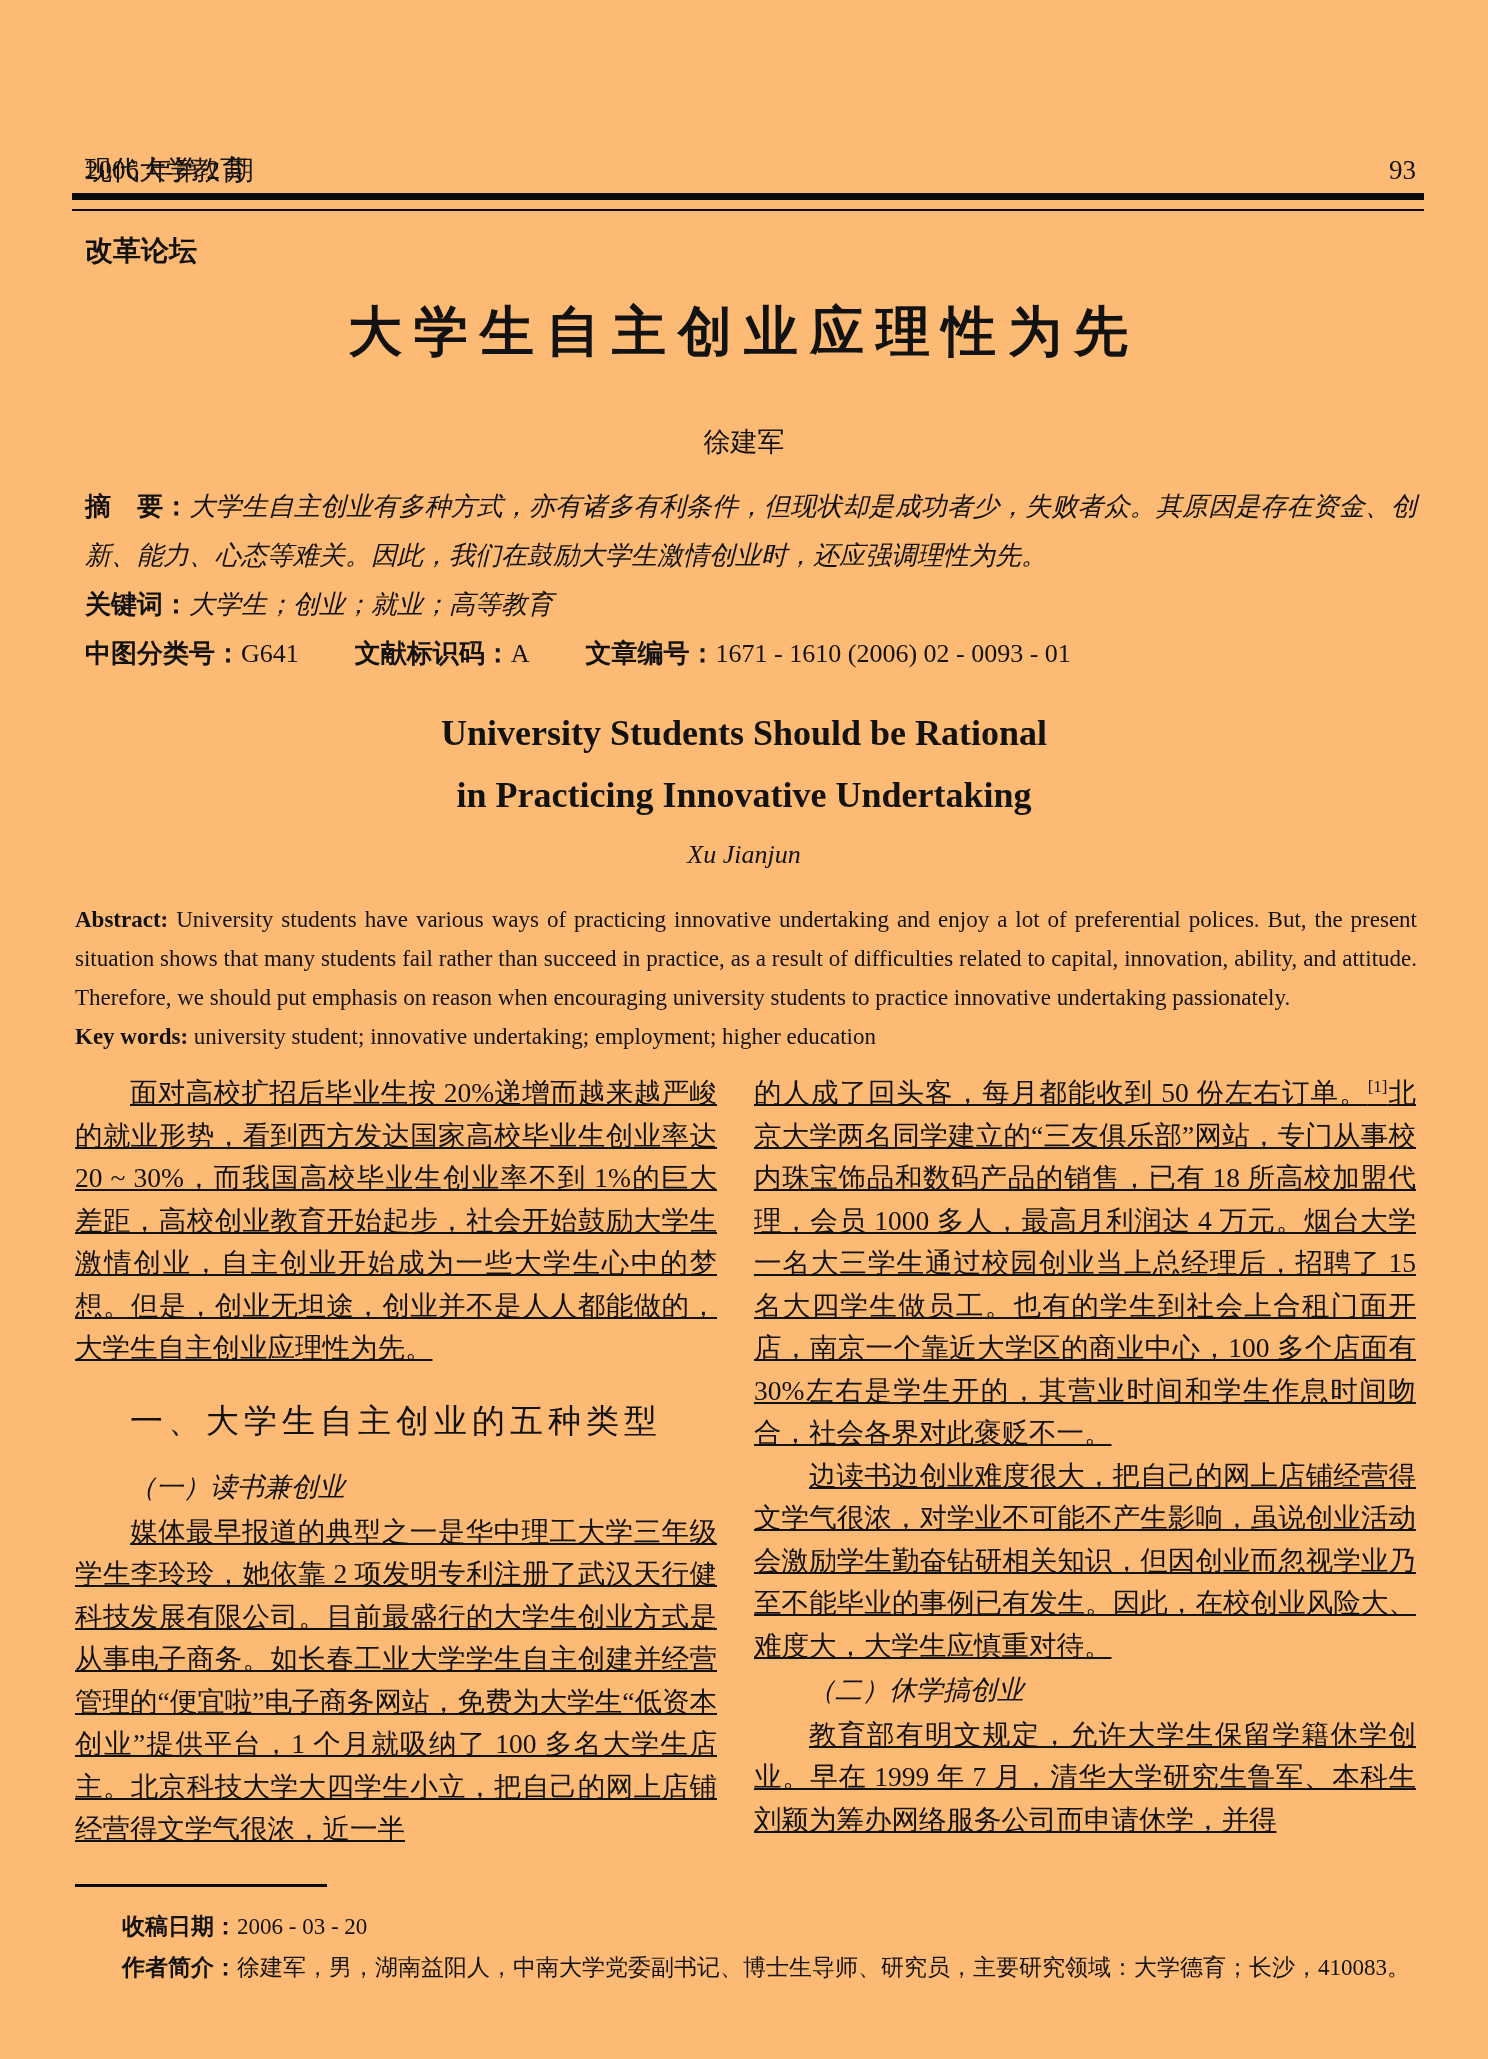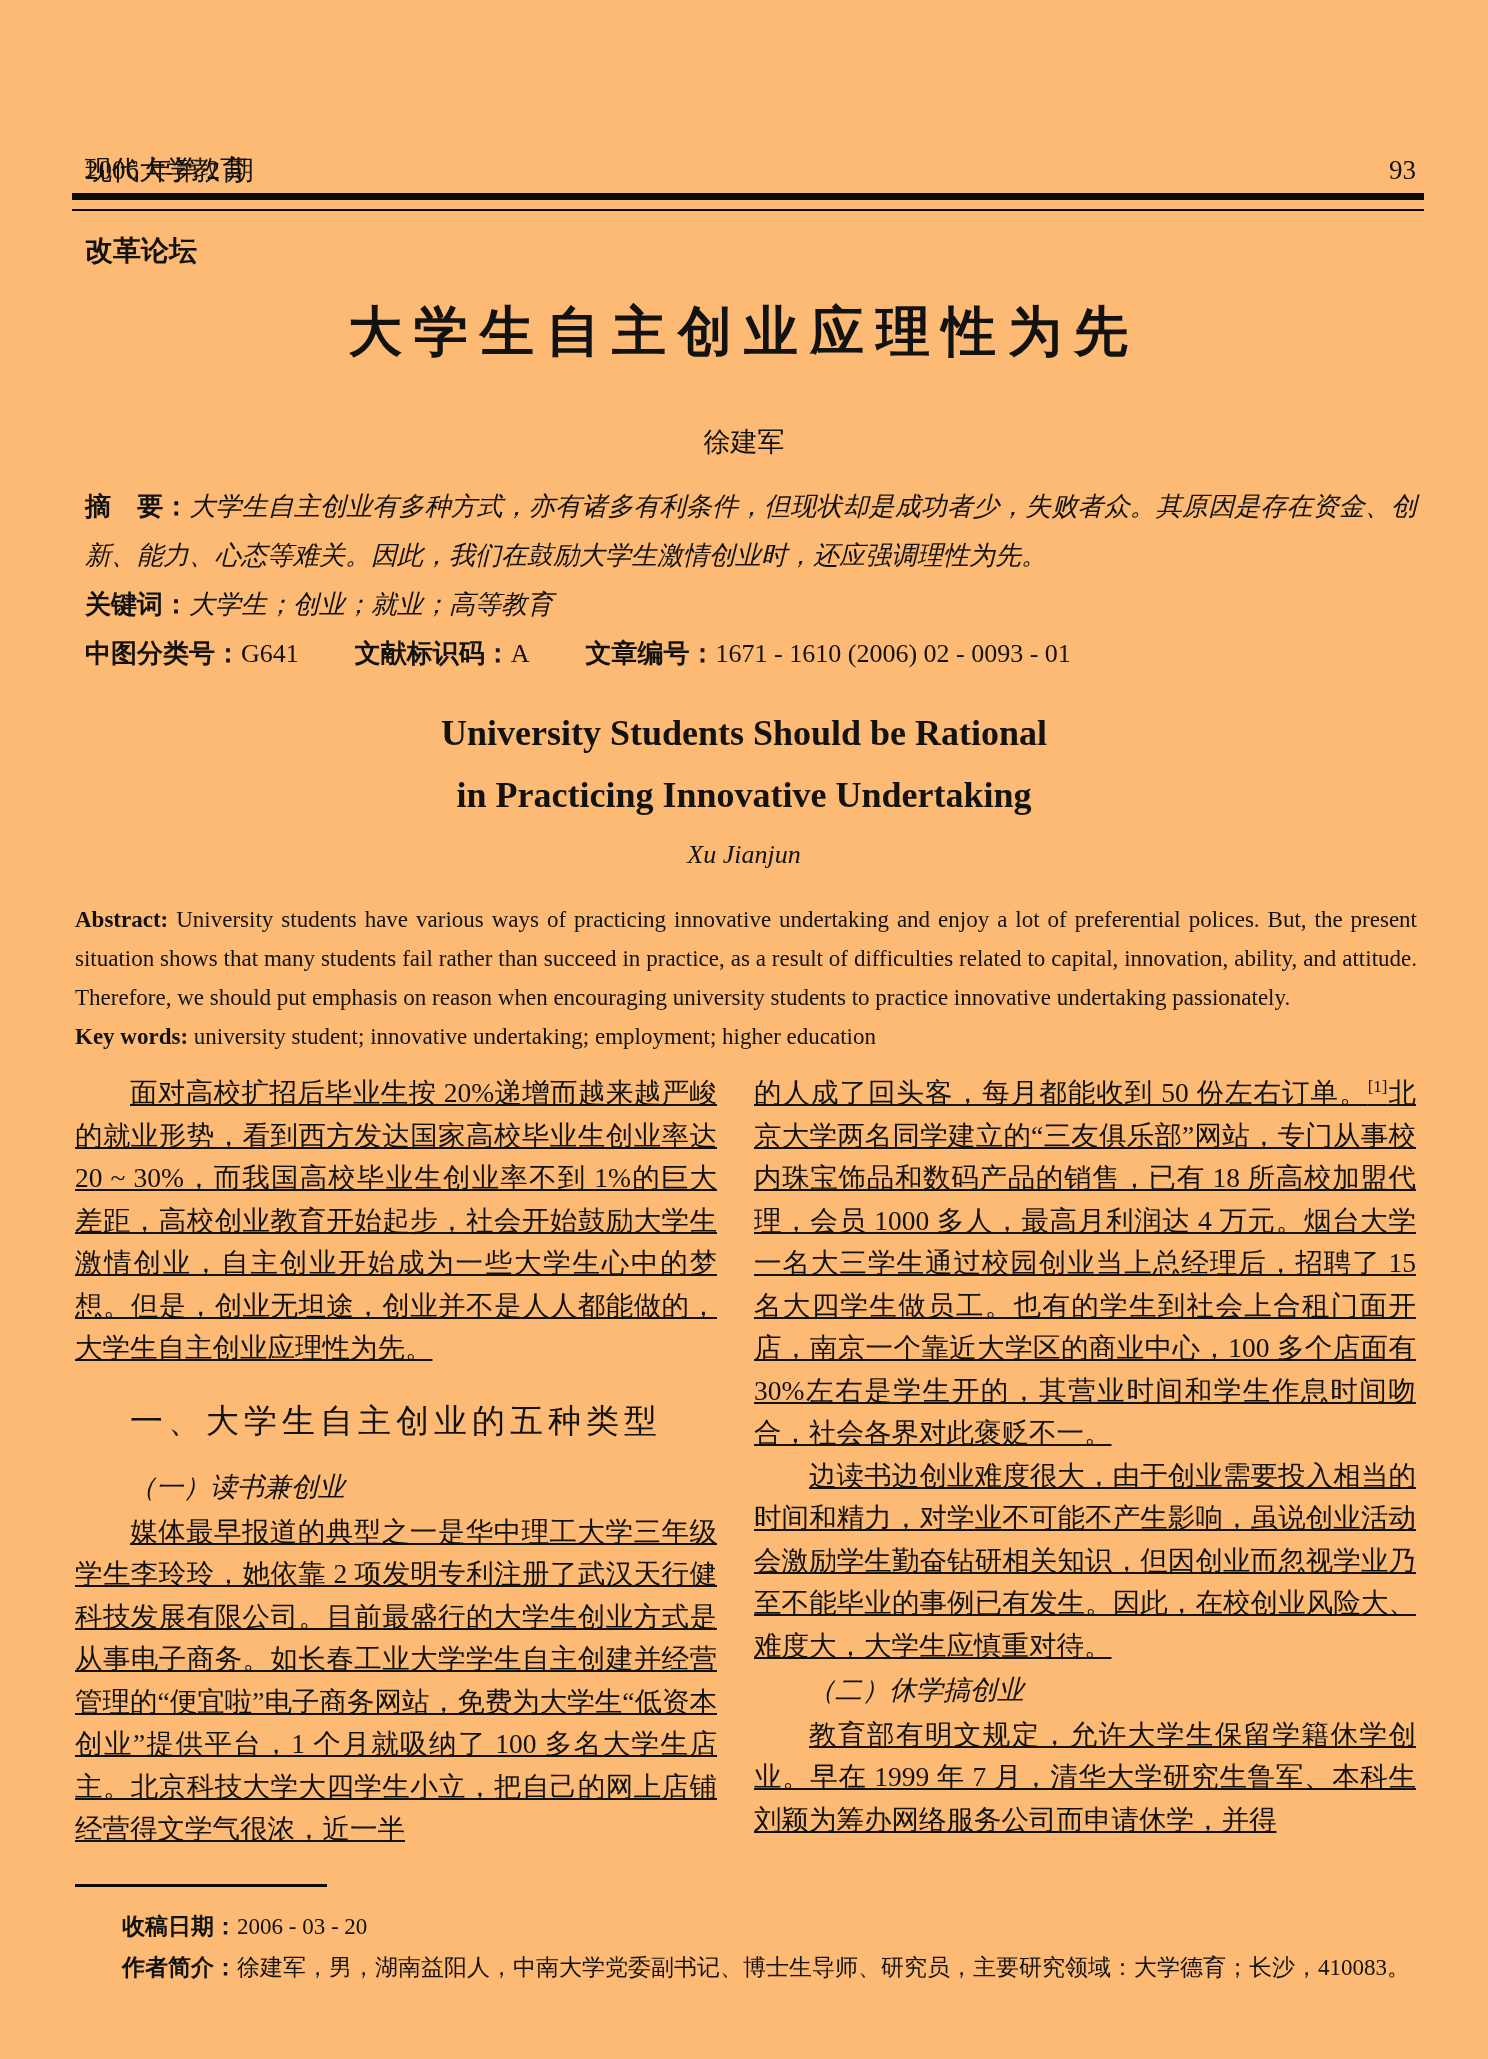--- a/index.html
+++ b/index.html
@@ -111,21 +111,21 @@
 
   <div class="col col-left">
     <p>面对高校扩招后毕业生按 20%递增而越来越严峻的就业形势，看到西方发达国家高校毕业生创业率达 20 ~ 30%，而我国高校毕业生创业率不到 1%的巨大差距，高校创业教育开始起步，社会开始鼓励大学生激情创业，自主创业开始成为一些大学生心中的梦想。但是，创业无坦途，创业并不是人人都能做的，大学生自主创业应理性为先。</p>
     <h3 class="sec-head">一、大学生自主创业的五种类型</h3>
     <h4 class="sub-head">（一）读书兼创业</h4>
     <p>媒体最早报道的典型之一是华中理工大学三年级学生李玲玲，她依靠 2 项发明专利注册了武汉天行健科技发展有限公司。目前最盛行的大学生创业方式是从事电子商务。如长春工业大学学生自主创建并经营管理的“便宜啦”电子商务网站，免费为大学生“低资本创业”提供平台，1 个月就吸纳了 100 多名大学生店主。北京科技大学大四学生小立，把自己的网上店铺经营得文学气很浓，近一半</p>
   </div>
 
   <div class="col col-right">
     <p class="cont"><span>的人成了回头客，每月都能收到 50 份左右订单。</span><sup class="fn">[1]</sup><span>北京大学两名同学建立的“三友俱乐部”网站，专门从事校内珠宝饰品和数码产品的销售，已有 18 所高校加盟代理，会员 1000 多人，最高月利润达 4 万元。烟台大学一名大三学生通过校园创业当上总经理后，招聘了 15 名大四学生做员工。也有的学生到社会上合租门面开店，南京一个靠近大学区的商业中心，100 多个店面有 30%左右是学生开的，其营业时间和学生作息时间吻合，社会各界对此褒贬不一。</span></p>
-    <p>边读书边创业难度很大，由于创业需要投入相当的时间和精力，对学业不可能不产生影响，虽说创业活动会激励学生勤奋钻研相关知识，但因创业而忽视学业乃至不能毕业的事例已有发生。因此，在校创业风险大、难度大，大学生应慎重对待。</p>
+    <p>边读书边创业难度很大，把自己的网上店铺经营得文学气很浓，对学业不可能不产生影响，虽说创业活动会激励学生勤奋钻研相关知识，但因创业而忽视学业乃至不能毕业的事例已有发生。因此，在校创业风险大、难度大，大学生应慎重对待。</p>
     <h4 class="sub-head">（二）休学搞创业</h4>
     <p>教育部有明文规定，允许大学生保留学籍休学创业。早在 1999 年 7 月，清华大学研究生鲁军、本科生刘颖为筹办网络服务公司而申请休学，并得</p>
   </div>
 
   <div class="footnote-rule"></div>
   <div class="pg-footer">
     <p><span class="lbl">收稿日期：</span><span>2006 - 03 - 20</span></p>
     <p><span class="lbl">作者简介：</span><span>徐建军，男，湖南益阳人，中南大学党委副书记、博士生导师、研究员，主要研究领域：大学德育；长沙，410083。</span></p>
   </div>
 

